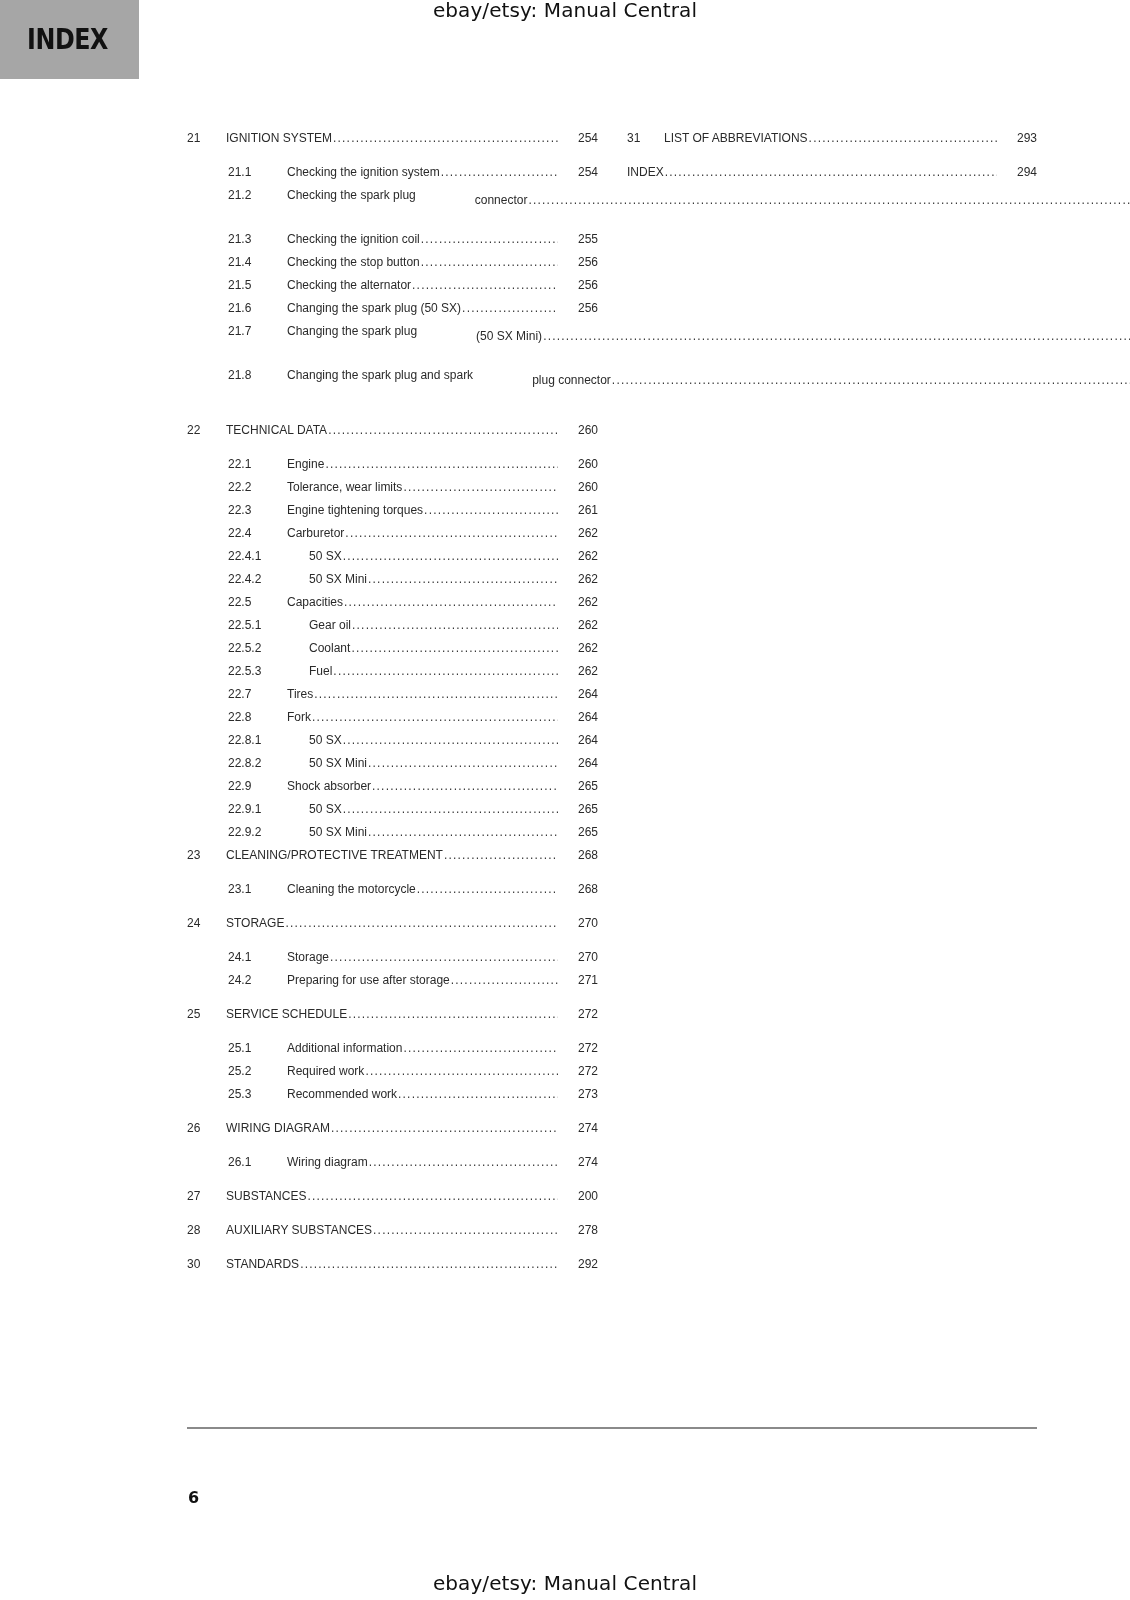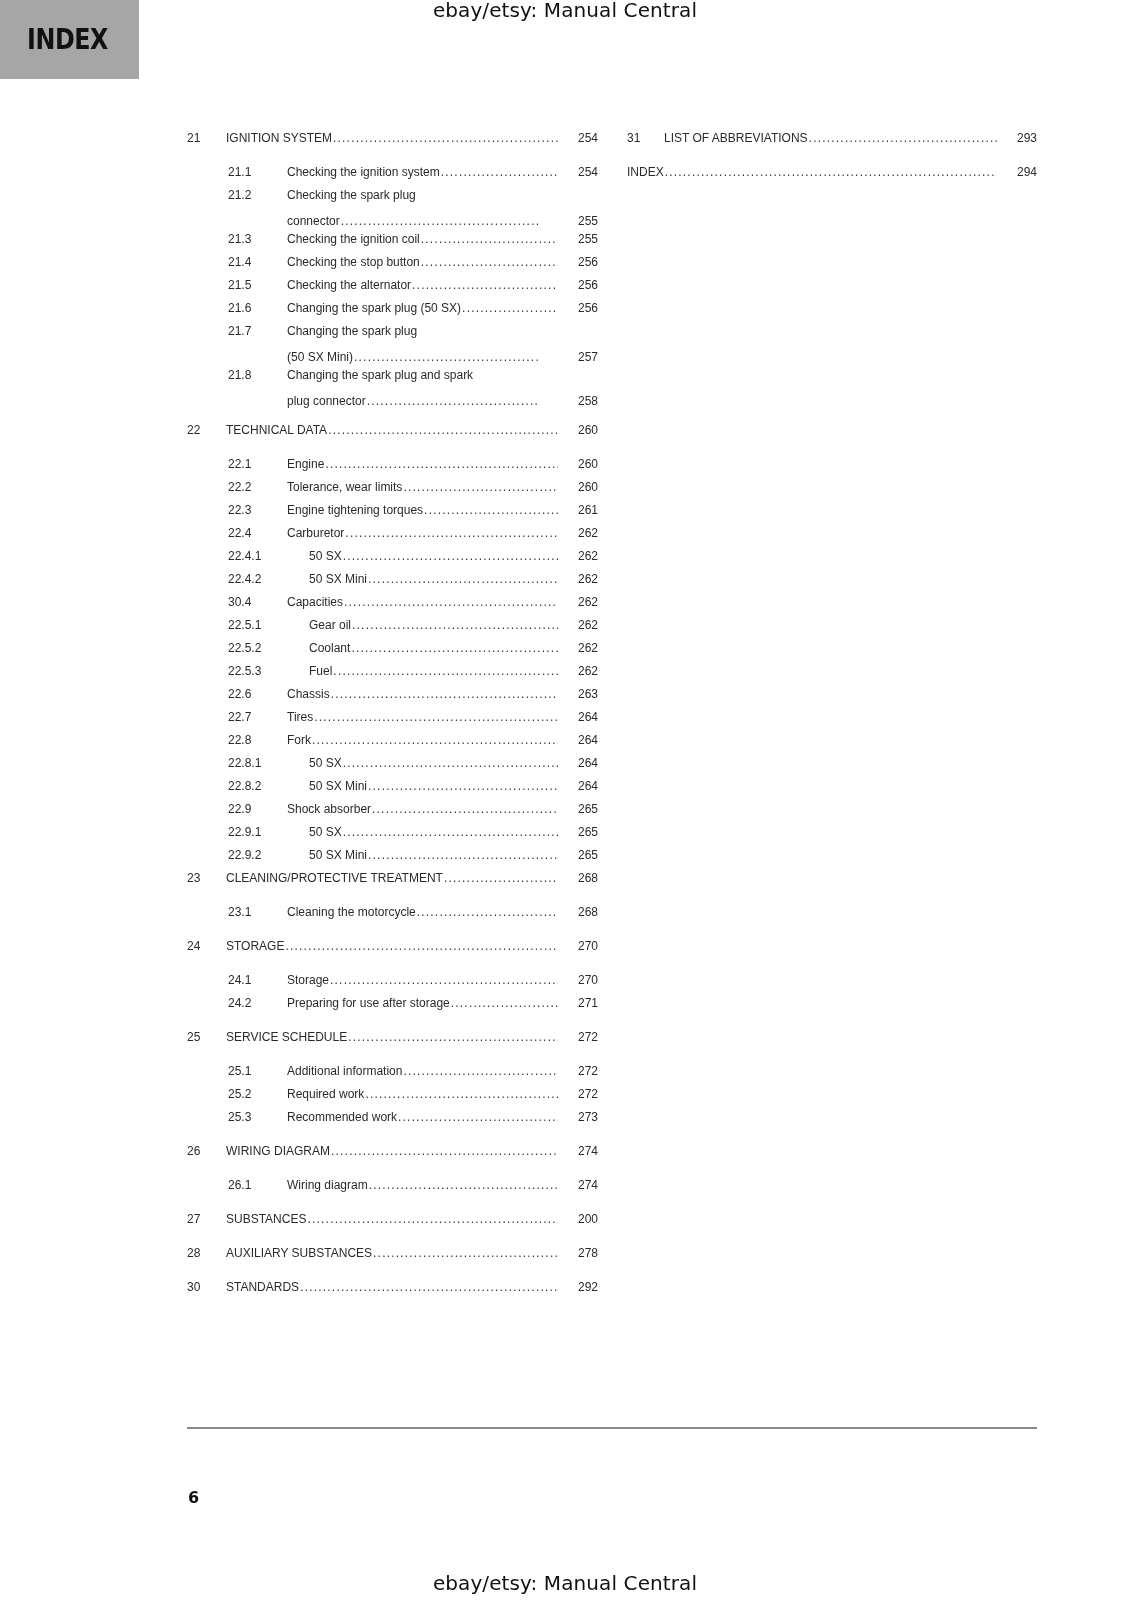--- a/index.html
+++ b/index.html
@@ -38,21 +38,21 @@
   .row .page { flex: none; width: 38px; text-align: right; }
 
   
   .chap { height: 23px; margin-bottom: 11px; }
   .chap .num { width: 39px; }
   
   .sub { height: 23px; margin-left: 41px; }
   .sub .num { width: 59px; }
   .sub.deep .num { width: 81px; }
   .sub.last { margin-bottom: 11px; }
-  .sub.wrap { height: 44px; flex-direction: column; align-items: stretch; }
+  .sub.wrap { height: 44px; flex-direction: row; align-items: stretch; }
   .sub.wrap .line1 { display: flex; height: 21px; }
   .sub.wrap .line2 { display: flex; align-items: center; padding-left: 59px; height: 23px; gap: 19px; }
 
   .right .index-row .title { }
   .right .chap .num { width: 37px; }
 
   .divider {
     position: absolute; left: 187px; top: 1427px; width: 850px; height: 2px; background: #8a8a8a;
   }
   .page-number {
@@ -209,21 +209,21 @@
   </div>
   <div class="row sub deep">
     <span class="num">22.4.2</span>
     <span class="title-wrap">
         <span class="title">50 SX Mini</span>
         <span class="leader"></span>
       </span>
     <span class="page">262</span>
   </div>
   <div class="row sub">
-    <span class="num">30.4</span>
+    <span class="num">22.5</span>
     <span class="title-wrap">
         <span class="title">Capacities</span>
         <span class="leader"></span>
       </span>
     <span class="page">262</span>
   </div>
   <div class="row sub deep">
     <span class="num">22.5.1</span>
     <span class="title-wrap">
         <span class="title">Gear oil</span>
@@ -239,28 +239,20 @@
       </span>
     <span class="page">262</span>
   </div>
   <div class="row sub deep">
     <span class="num">22.5.3</span>
     <span class="title-wrap">
         <span class="title">Fuel</span>
         <span class="leader"></span>
       </span>
     <span class="page">262</span>
-  </div>
-  <div class="row sub">
-    <span class="num">22.6</span>
-    <span class="title-wrap">
-        <span class="title">Chassis</span>
-        <span class="leader"></span>
-      </span>
-    <span class="page">263</span>
   </div>
   <div class="row sub">
     <span class="num">22.7</span>
     <span class="title-wrap">
         <span class="title">Tires</span>
         <span class="leader"></span>
       </span>
     <span class="page">264</span>
   </div>
   <div class="row sub">

